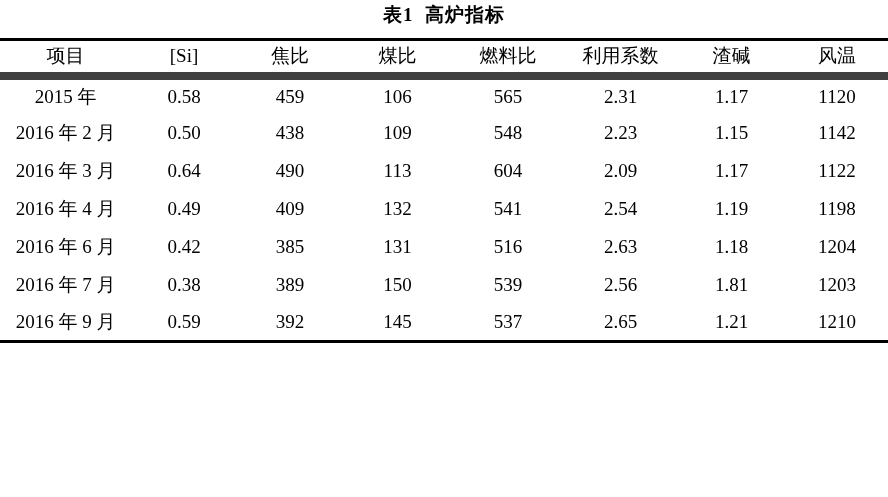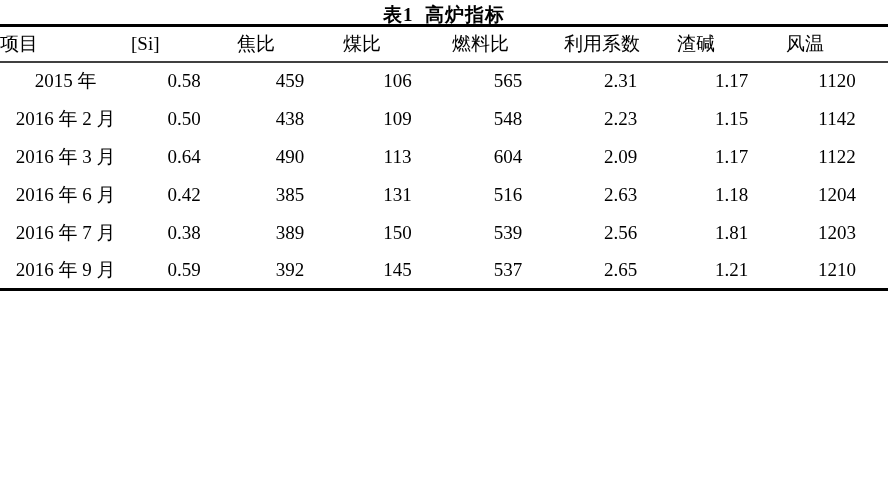--- a/index.html
+++ b/index.html
@@ -9,42 +9,42 @@
     color: #000000;
     font-family: "Liberation Serif", "DejaVu Serif", serif;
   }
   .doc {
     width: 888px;
     height: 497px;
     background: #ffffff;
     overflow: hidden;
   }
   .table-title {
-    height: 24px;
+    height: 38px;
     line-height: 30px;
     text-align: center;
     font-weight: bold;
     font-size: 19px;
     letter-spacing: 1px;
     white-space: pre;
   }
   table.data-table {
     width: 888px;
     border-collapse: collapse;
     table-layout: fixed;
     border-top: 3px solid #000000;
     border-bottom: 3px solid #000000;
   }
   table.data-table th {
     font-weight: normal;
     font-size: 19px;
     height: 36px;
-    text-align: left;
+    text-align: center;
     vertical-align: middle;
-    border-bottom: 2px solid #404040;
+    border-bottom: 8px solid #404040;
     white-space: pre;
   }
   table.data-table td {
     font-size: 19px;
     height: 38px;
     text-align: center;
     vertical-align: middle;
     white-space: pre;
   }
 </style>
@@ -103,20 +103,30 @@
           <td>2016 年 3 月</td>
           <td>0.64</td>
           <td>490</td>
           <td>113</td>
           <td>604</td>
           <td>2.09</td>
           <td>1.17</td>
           <td>1122</td>
         </tr>
         <tr>
+          <td>2016 年 4 月</td>
+          <td>0.49</td>
+          <td>409</td>
+          <td>132</td>
+          <td>541</td>
+          <td>2.54</td>
+          <td>1.19</td>
+          <td>1198</td>
+        </tr>
+        <tr>
           <td>2016 年 6 月</td>
           <td>0.42</td>
           <td>385</td>
           <td>131</td>
           <td>516</td>
           <td>2.63</td>
           <td>1.18</td>
           <td>1204</td>
         </tr>
         <tr>

